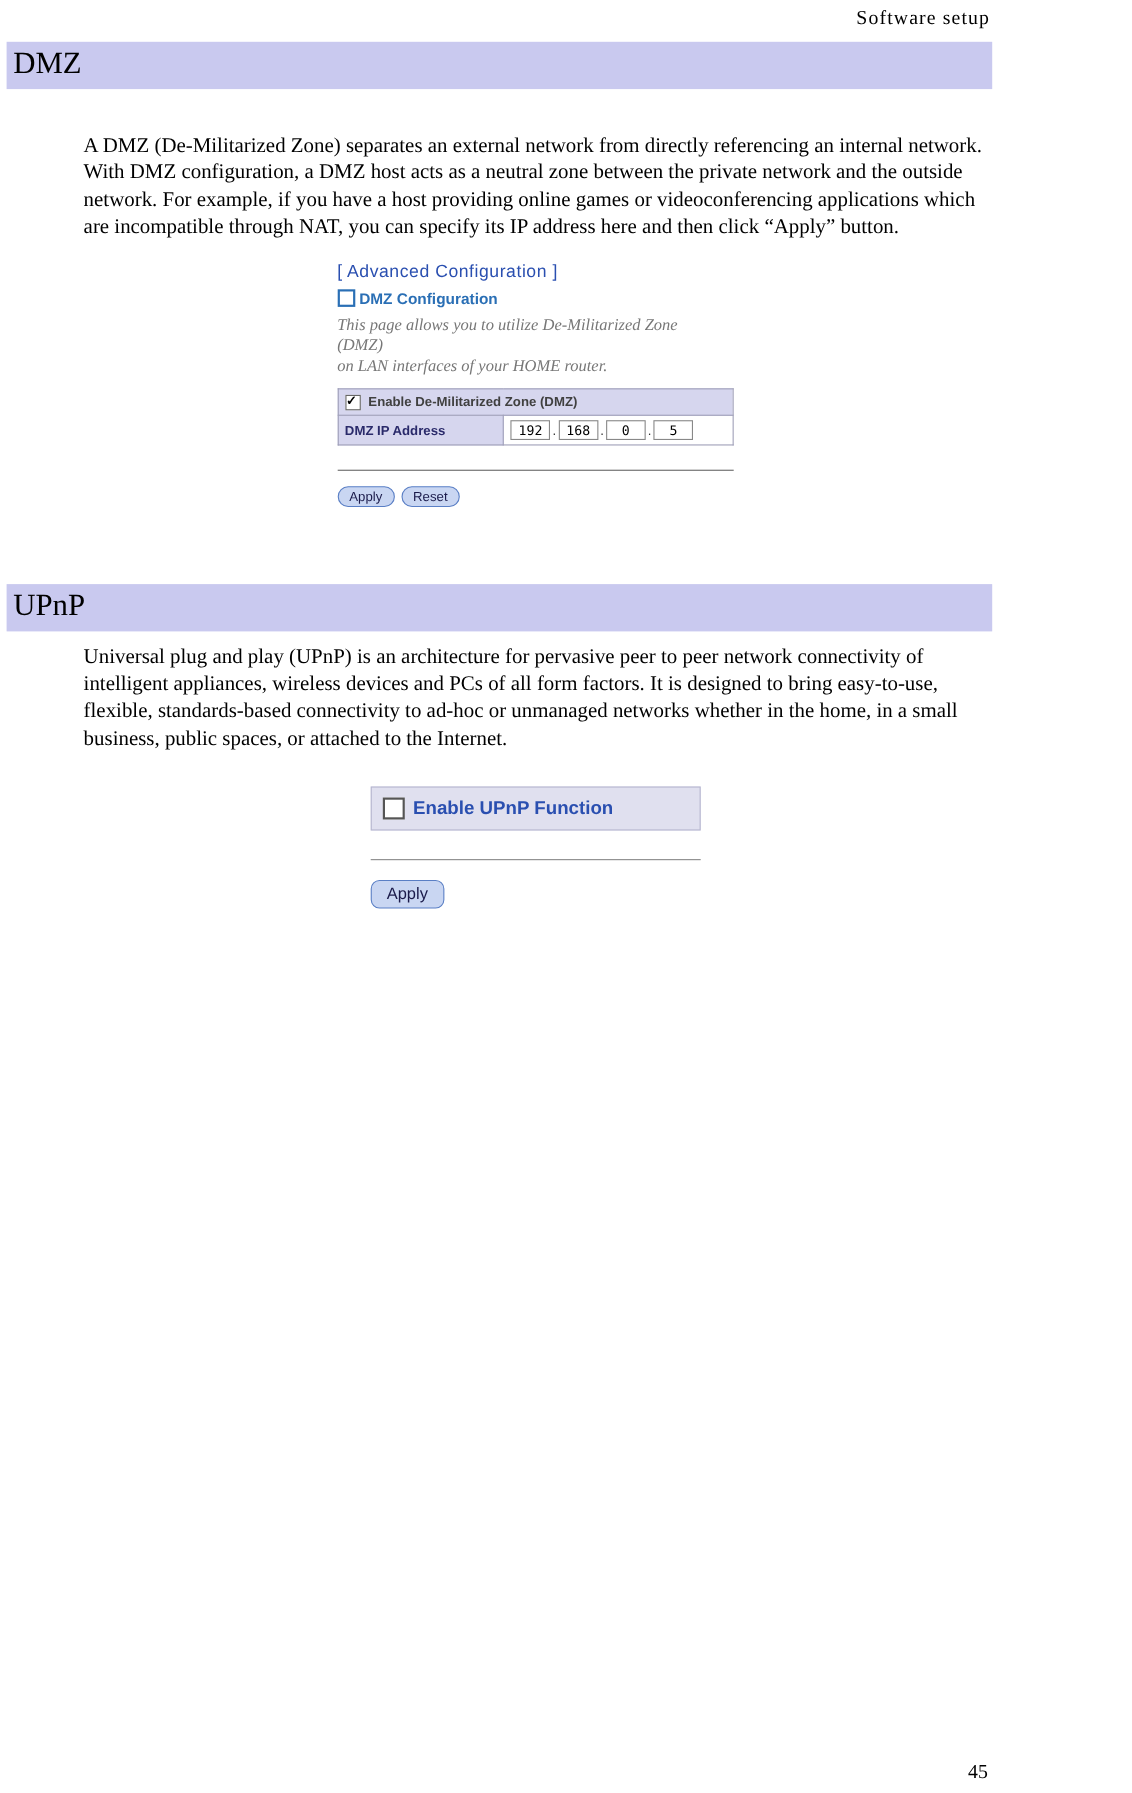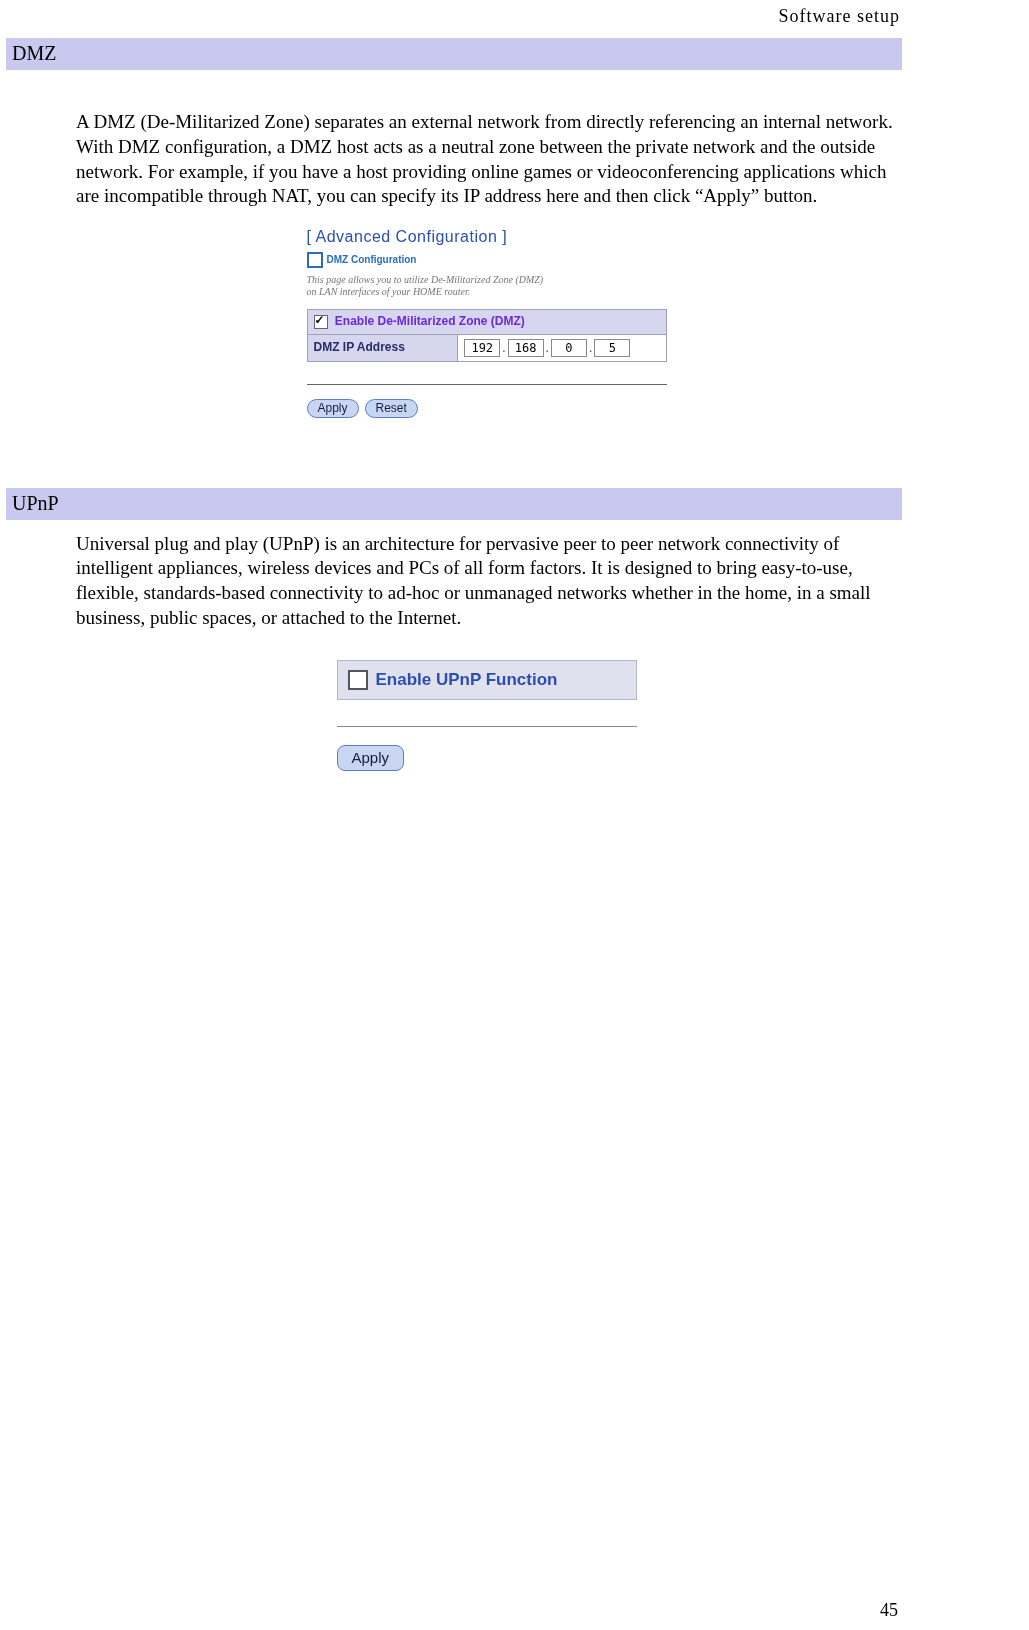--- a/index.html
+++ b/index.html
@@ -22,21 +22,21 @@
   .hdr-right {
     text-align: right;
     font-size: 18px;
     letter-spacing: 1px;
     padding-right: 2px;
     margin-bottom: 10px;
   }
   .section-bar {
     background: #c9c9ef;
     padding: 2px 6px 4px 6px;
-    font-size: 20px;
+    font-size: 28px;
     margin: 0 0 40px 0;
   }
   .sec-upnp-bar { margin-top: 70px; margin-bottom: 12px; }
   .body-indent {
     margin-left: 70px;
     margin-right: 5px;
   }
   .para {
     margin: 0 0 14px 0;
   }
@@ -62,45 +62,45 @@
   }
   .sq-icon {
     width: 12px; height: 12px;
     border: 2px solid #2a6fb5;
     background: #fff;
     display:inline-block;
   }
   .sub-title {
     color: #2a6fb5;
     font-weight: bold;
-    font-size: 10px;
+    font-size: 14px;
   }
   .help-text {
     font-family: "Times New Roman", serif;
     font-style: italic;
     color: #777;
-    font-size: 10px;
+    font-size: 15px;
     line-height: 1.25;
     margin: 6px 0 10px 0;
     max-width: 320px;
   }
   .cfg-table {
     border: 1px solid #a0a0b8;
     border-collapse: collapse;
     width: 360px;
     font-size: 12px;
   }
   .cfg-table td {
     border: 1px solid #a0a0b8;
     padding: 4px 6px;
   }
   .cfg-hdr {
     background: #d6d6ee;
     font-weight: bold;
-    color: #6d28d9;
+    color: #404040;
   }
   .cfg-label {
     background: #d6d6ee;
     font-weight: bold;
     color: #2a2a6a;
     width: 42%;
   }
   .chk {
     width: 12px; height: 12px;
     border: 1px solid #666;

